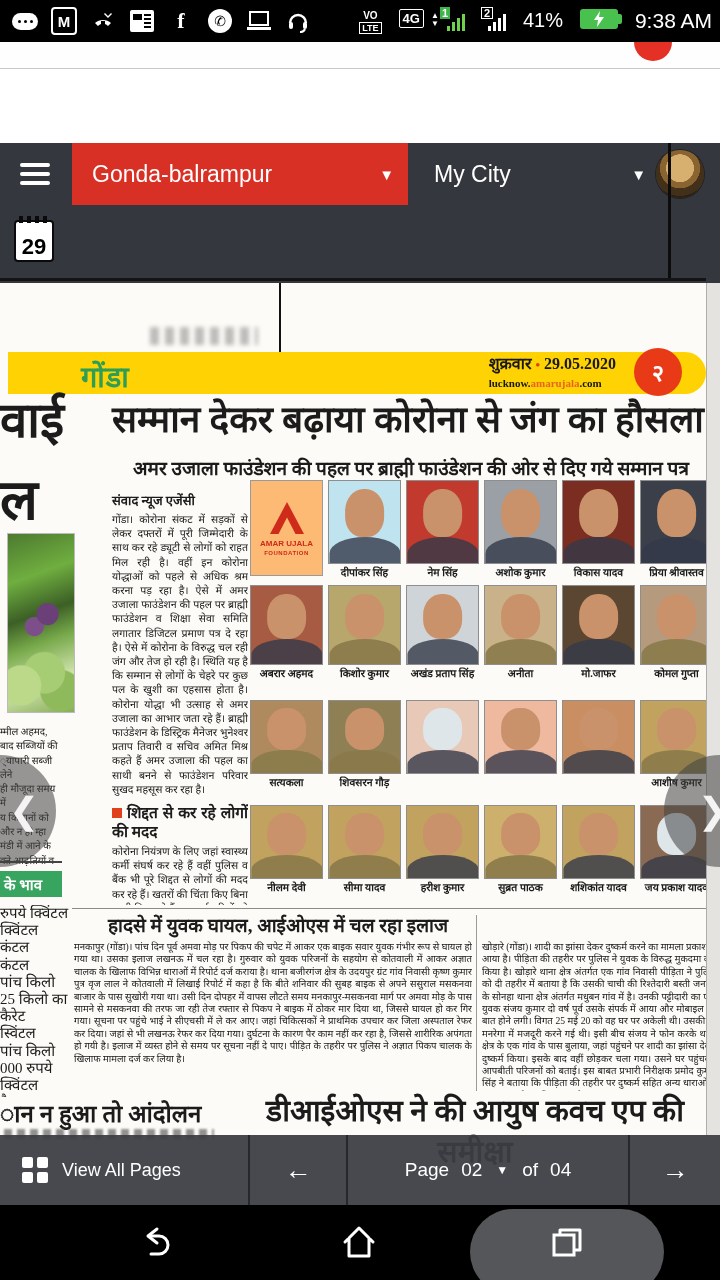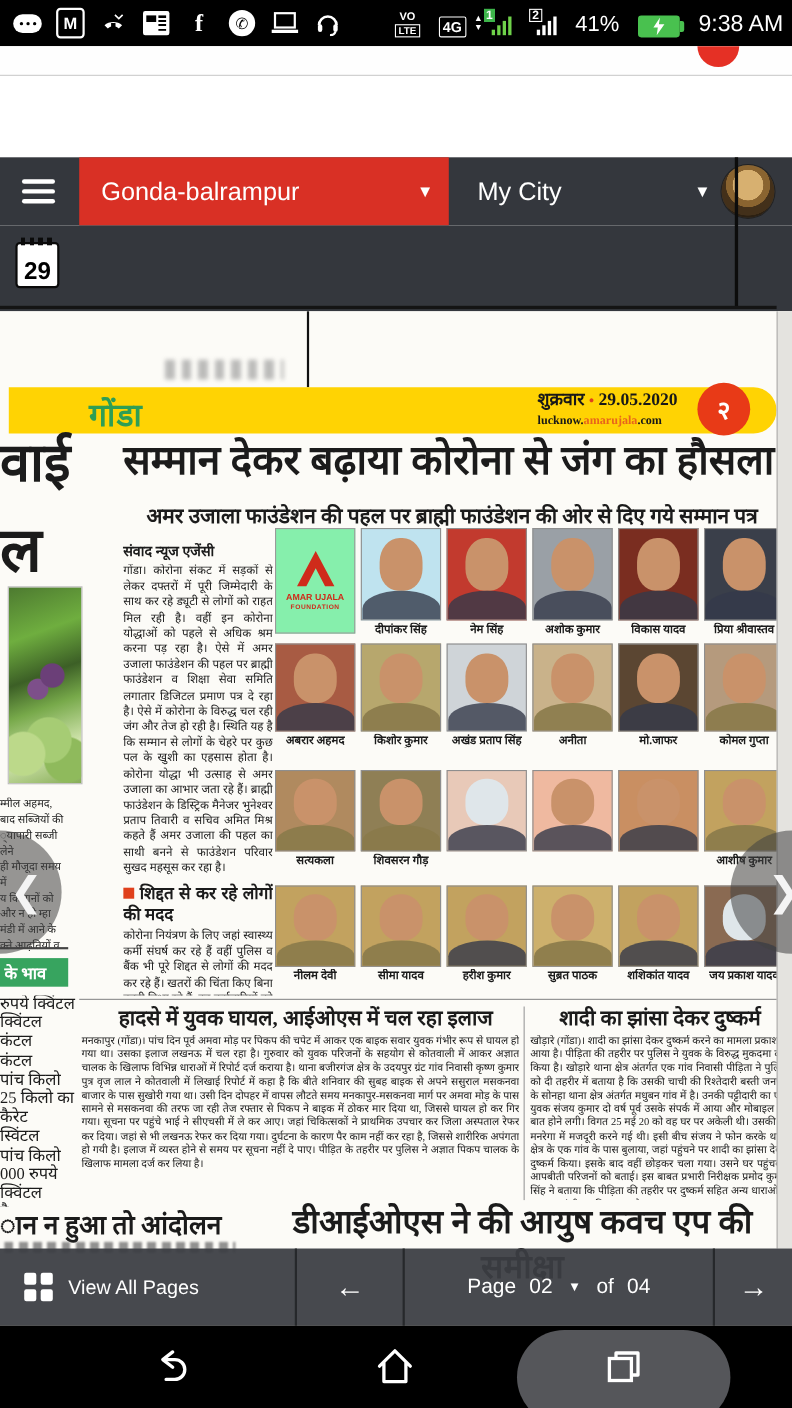--- a/index.html
+++ b/index.html
@@ -3,21 +3,21 @@
 <meta charset="utf-8">
 <style>
   html,body{margin:0;padding:0;background:#000;}
   #screen{position:relative;width:720px;height:1280px;overflow:hidden;background:#fff;
           font-family:"Liberation Sans",sans-serif;}
   .abs{position:absolute;}
 
   
   #statusbar{left:0;top:0;width:720px;height:42px;background:#000;display:flex;align-items:center;}
   .sb-left{display:flex;align-items:center;gap:13px;padding-left:12px;}
-  .sb-right{display:flex;align-items:flex-end;gap:17px;margin-left:auto;padding-right:8px;}
+  .sb-right{display:flex;align-items:flex-start;gap:17px;margin-left:auto;padding-right:8px;}
   .sbi{width:26px;height:26px;display:flex;align-items:center;justify-content:center;}
   .pillmore{width:30px;height:17px;background:#fff;border-radius:9px;display:flex;align-items:center;justify-content:center;gap:3px;}
   .pillmore i{width:3px;height:3px;border-radius:50%;background:#000;display:block;}
   .gmailbox{width:24px;height:24px;border:2.5px solid #fff;border-radius:4px;color:#fff;font-weight:bold;font-size:15px;display:flex;align-items:center;justify-content:center;}
   .fbox{color:#fff;font-weight:bold;font-size:22px;font-family:"Liberation Serif",serif;}
   .callcirc{width:24px;height:24px;border-radius:50%;background:#fff;color:#000;font-size:14px;display:flex;align-items:center;justify-content:center;}
   .newsbox{width:24px;height:22px;background:#fff;border-radius:2px;position:relative;}
   .newsbox::before{content:"";position:absolute;left:3px;top:4px;width:9px;height:6px;background:#000;}
   .newsbox::after{content:"";position:absolute;left:14px;top:4px;width:7px;height:14px;
       background:repeating-linear-gradient(#000 0 2px,transparent 2px 4px);}
@@ -126,21 +126,21 @@
   .r1 .cell:nth-child(6) .photo{background:#3a3f4a;}
   .r2 .cell:nth-child(1) .photo{background:#a85b43;} .r2 .cell:nth-child(2) .photo{background:#b7a76d;}
   .r2 .cell:nth-child(3) .photo{background:#cfd4d8;} .r2 .cell:nth-child(4) .photo{background:#c9b28a;}
   .r2 .cell:nth-child(5) .photo{background:#5b4632;} .r2 .cell:nth-child(6) .photo{background:#b59a7d;}
   .r3 .cell:nth-child(1) .photo{background:#b08a5f;} .r3 .cell:nth-child(2) .photo{background:#8f7f55;}
   .r3 .cell:nth-child(3) .photo{background:#e8c9b8;} .r3 .cell:nth-child(4) .photo{background:#efb9a0;}
   .r3 .cell:nth-child(5) .photo{background:#c98f62;} .r3 .cell:nth-child(6) .photo{background:#c2a25f;}
   .r4 .photo{background:#c2a25f;}
   .r4 .cell:nth-child(4) .photo{background:#cdb06c;} .r4 .cell:nth-child(6) .photo{background:#8a6a52;}
   .maskface.photo::before{background:#dfe6ea;}
-  .logocell{width:73px;height:96px;background:#86efac;border:1px solid #9a9a9a;box-sizing:border-box;
+  .logocell{width:73px;height:96px;background:#fdba74;border:1px solid #9a9a9a;box-sizing:border-box;
      display:flex;flex-direction:column;align-items:center;justify-content:center;}
   .logotext{color:#cf2b1a;font-weight:bold;font-size:8px;line-height:9px;text-align:center;font-family:"Liberation Sans",sans-serif;}
   .logotext .sub{font-size:6px;letter-spacing:.5px;}
 
   
   .hdiv{left:72px;top:625px;width:646px;height:1px;background:#8b8b8b;}
   .vdiv{left:476px;top:632px;width:1px;height:176px;background:#9a9a9a;}
   .art1-h{left:84px;top:629px;width:388px;text-align:center;font-size:19px;font-weight:bold;}
   .art1-b{left:74px;top:658px;width:398px;height:150px;overflow:hidden;font-size:9.6px;line-height:12.4px;text-align:justify;}
   .art2-h{left:482px;top:629px;width:236px;text-align:center;font-size:19px;font-weight:bold;}
@@ -160,21 +160,21 @@
 
   
   .chev{width:112px;height:112px;border-radius:50%;background:rgba(66,66,66,.55);display:flex;align-items:center;justify-content:center;color:#f4f4f4;font-size:36px;}
   .chevL{left:-56px;top:755px;padding-left:48px;box-sizing:border-box;}
   .chevR{left:664px;top:755px;padding-right:48px;box-sizing:border-box;justify-content:flex-end;}
 
   
   #toolbar{left:0;top:1135px;width:720px;height:70px;background:rgba(59,62,67,.94);display:flex;color:#fff;}
   .tsec{display:flex;align-items:center;justify-content:center;height:100%;box-sizing:border-box;}
   .tsec+.tsec{border-left:2px solid #26282b;}
-  .t1{width:268px;justify-content:flex-start;padding-left:22px;gap:14px;}
+  .t1{width:248px;justify-content:flex-start;padding-left:22px;gap:14px;}
   .t2{width:98px;} .t3{width:282px;gap:12px;} .t4{flex:1;}
   .gridicon{width:26px;height:26px;display:grid;grid-template-columns:11px 11px;grid-template-rows:11px 11px;gap:4px;}
   .gridicon i{background:#fff;border-radius:2px;display:block;}
   .tlabel{font-size:18px;}
   .tarrow{font-size:27px;line-height:27px;}
   .pg{font-size:19px;}
   .pgcaret{font-size:12px;margin:0 2px;}
 
   
   #navbar{left:0;top:1205px;width:720px;height:75px;background:#000;}
@@ -460,21 +460,20 @@
           <div class="photo maskface"></div>
           <div class="pname">जय प्रकाश यादव</div>
         </div>
     </div>
 
     <div class="hdiv abs"></div>
     <div class="vdiv abs"></div>
 
     <div class="art1-h abs">हादसे में युवक घायल, आईओएस में चल रहा इलाज</div>
     <div class="art1-b abs">मनकापुर (गोंडा)। पांच दिन पूर्व अमवा मोड़ पर पिकप की चपेट में आकर एक बाइक सवार युवक गंभीर रूप से घायल हो गया था। उसका इलाज लखनऊ में चल रहा है। गुरुवार को युवक परिजनों के सहयोग से कोतवाली में आकर अज्ञात चालक के खिलाफ विभिन्न धाराओं में रिपोर्ट दर्ज कराया है। थाना बजीरगंज क्षेत्र के उदयपुर ग्रंट गांव निवासी कृष्ण कुमार पुत्र वृज लाल ने कोतवाली में लिखाई रिपोर्ट में कहा है कि बीते शनिवार की सुबह बाइक से अपने ससुराल मसकनवा बाजार के पास सुखोरी गया था। उसी दिन दोपहर में वापस लौटते समय मनकापुर-मसकनवा मार्ग पर अमवा मोड़ के पास सामने से मसकनवा की तरफ जा रही तेज रफ्तार से पिकप ने बाइक में ठोकर मार दिया था, जिससे घायल हो कर गिर गया। सूचना पर पहुंचे भाई ने सीएचसी में ले कर आए। जहां चिकित्सकों ने प्राथमिक उपचार कर जिला अस्पताल रेफर कर दिया। जहां से भी लखनऊ रेफर कर दिया गया। दुर्घटना के कारण पैर काम नहीं कर रहा है, जिससे शारीरिक अपंगता हो गयी है। इलाज में व्यस्त होने से समय पर सूचना नहीं दे पाए। पीड़ित के तहरीर पर पुलिस ने अज्ञात पिकप चालक के खिलाफ मामला दर्ज कर लिया है।</div>
-    <div class="art2-h abs">शादी का झांसा देकर दुष्कर्म</div>
     <div class="art2-b abs">खोड़ारे (गोंडा)। शादी का झांसा देकर दुष्कर्म करने का मामला प्रकाश में आया है। पीड़िता की तहरीर पर पुलिस ने युवक के विरुद्ध मुकदमा दर्ज किया है। खोड़ारे थाना क्षेत्र अंतर्गत एक गांव निवासी पीड़िता ने पुलिस को दी तहरीर में बताया है कि उसकी चाची की रिश्तेदारी बस्ती जनपद के सोनहा थाना क्षेत्र अंतर्गत मधुबन गांव में है। उनकी पट्टीदारी का एक युवक संजय कुमार दो वर्ष पूर्व उसके संपर्क में आया और मोबाइल पर बात होने लगी। विगत 25 मई 20 को वह घर पर अकेली थी। उसकी मां मनरेगा में मजदूरी करने गई थी। इसी बीच संजय ने फोन करके थाना क्षेत्र के एक गांव के पास बुलाया, जहां पहुंचने पर शादी का झांसा देकर दुष्कर्म किया। इसके बाद वहीं छोड़कर चला गया। उसने घर पहुंचकर आपबीती परिजनों को बताई। इस बाबत प्रभारी निरीक्षक प्रमोद कुमार सिंह ने बताया कि पीड़िता की तहरीर पर दुष्कर्म सहित अन्य धाराओं में मुकदमा पंजीकृत किया गया है।</div>
 
     <div class="bl-h abs">ान न हुआ तो आंदोलन</div>
     <div class="bb-h abs">डीआईओएस ने की आयुष कवच एप की समीक्षा</div>
     <div class="bsmudge abs"></div>
   </div>
 
   <div id="peek" class="abs"></div>
 
   <div class="chev chevL abs">

